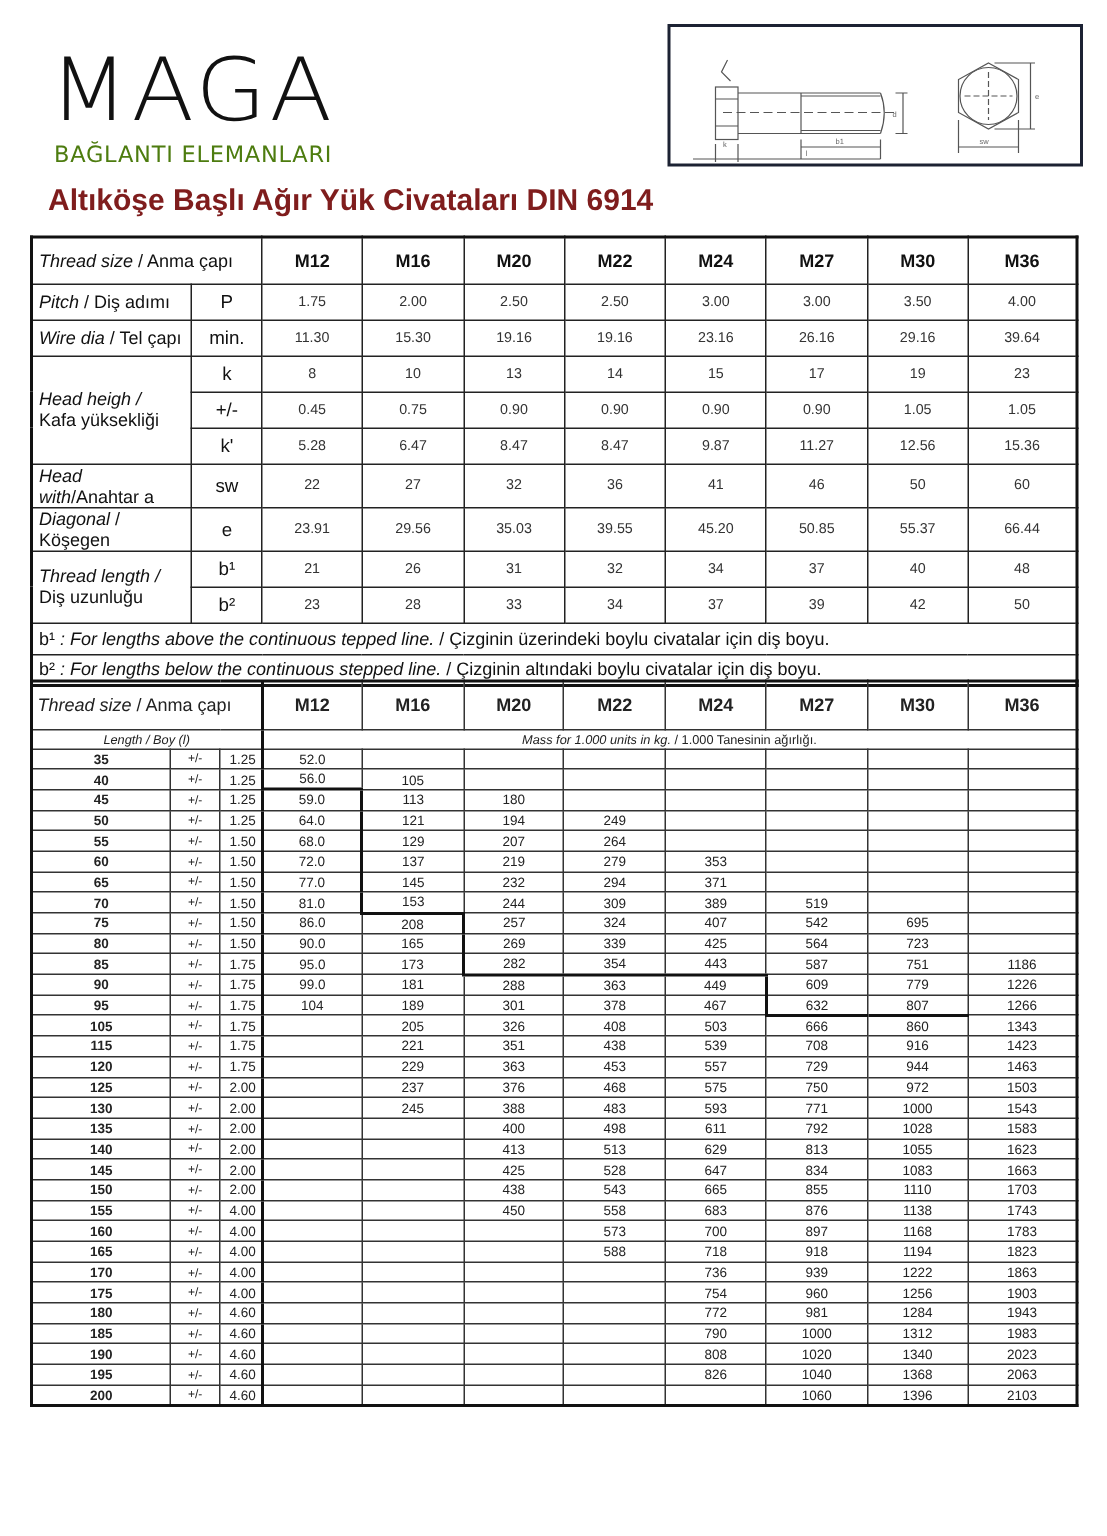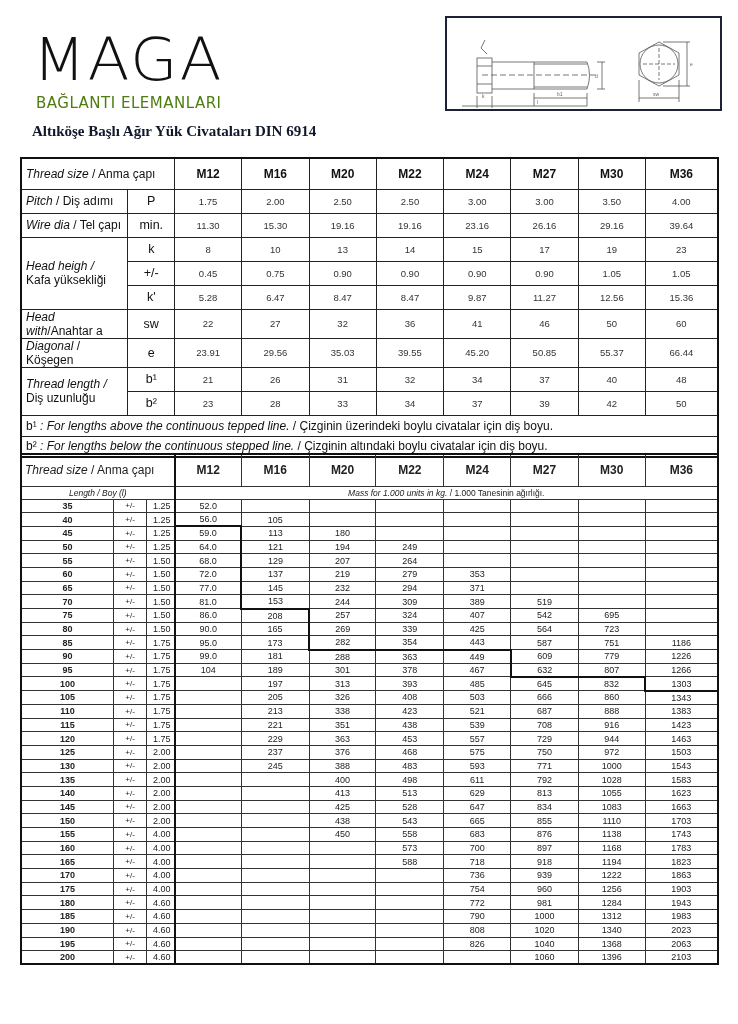--- a/index.html
+++ b/index.html
@@ -1,20 +1,20 @@
 <!DOCTYPE html>
 <html><head>
 <meta charset="utf-8">
 <style>
   * { box-sizing: border-box; margin: 0; padding: 0; }
   body { width: 738px; height: 1024px; background: #ffffff; font-family: "Liberation Sans", sans-serif; color: #111; position: relative; overflow: hidden; }
   .logo { position: absolute; left: 33px; top: 30px; }
   .logo-main { font-family: "DejaVu Sans", sans-serif; font-size: 58px; font-weight: 300; letter-spacing: 2px; line-height: 60px; color: #111; transform: scaleX(1.05); transform-origin: left; }
   .logo-sub { font-family: "DejaVu Sans", sans-serif; font-size: 15px; letter-spacing: 0.5px; margin-top: 4px; margin-left: 3px; color: #4d7c0f; font-weight: 400; }
-  .doc-title { position: absolute; left: 32px; top: 123px; font-size: 15px; font-weight: bold; color: #0f172a; font-family: Liberation Serif, serif; }
+  .doc-title { position: absolute; left: 32px; top: 123px; font-size: 20px; font-weight: bold; color: #7f1d1d; }
   .diagram { position: absolute; left: 445px; top: 16px; width: 277px; height: 95px; border: 2px solid #1c2233; background: #fff; }
   table { border-collapse: collapse; position: absolute; left: 20px; }
   #spec-table { top: 157px; width: 699px; border: 2px solid #111; }
   #spec-table td { border: 1px solid #222; font-size: 12.5px; height: 24px; padding: 0 4px; }
   #spec-table td.v { text-align: center; font-size: 9.5px; color: #333; }
   #spec-table td.sym { text-align: center; font-size: 12.5px; }
   #spec-table .hdr td { height: 31px; }
   #spec-table td.mh { text-align: center; font-weight: bold; font-size: 12px; }
   #spec-table td.lab { font-size: 12px; }
   #spec-table td.note { font-size: 12px; height: 21px; }
@@ -428,59 +428,33 @@
         <td class="mv sep-left">104</td>
         <td class="mv">189</td>
         <td class="mv">301</td>
         <td class="mv">378</td>
         <td class="mv step-right">467</td>
         <td class="mv step-bottom">632</td>
         <td class="mv step-bottom">807</td>
         <td class="mv">1266</td>
       </tr>
       <tr>
-        <td class="len">100</td>
-        <td class="pm">+/-</td>
-        <td class="tol">1.75</td>
-        <td class="mv sep-left"></td>
-        <td class="mv">197</td>
-        <td class="mv">313</td>
-        <td class="mv">393</td>
-        <td class="mv">485</td>
-        <td class="mv">645</td>
-        <td class="mv step-right">832</td>
-        <td class="mv step-bottom">1303</td>
-      </tr>
-      <tr>
         <td class="len">105</td>
         <td class="pm">+/-</td>
         <td class="tol">1.75</td>
         <td class="mv sep-left"></td>
         <td class="mv">205</td>
         <td class="mv">326</td>
         <td class="mv">408</td>
         <td class="mv">503</td>
         <td class="mv">666</td>
         <td class="mv">860</td>
         <td class="mv">1343</td>
       </tr>
       <tr>
-        <td class="len">110</td>
-        <td class="pm">+/-</td>
-        <td class="tol">1.75</td>
-        <td class="mv sep-left"></td>
-        <td class="mv">213</td>
-        <td class="mv">338</td>
-        <td class="mv">423</td>
-        <td class="mv">521</td>
-        <td class="mv">687</td>
-        <td class="mv">888</td>
-        <td class="mv">1383</td>
-      </tr>
-      <tr>
         <td class="len">115</td>
         <td class="pm">+/-</td>
         <td class="tol">1.75</td>
         <td class="mv sep-left"></td>
         <td class="mv">221</td>
         <td class="mv">351</td>
         <td class="mv">438</td>
         <td class="mv">539</td>
         <td class="mv">708</td>
         <td class="mv">916</td>

